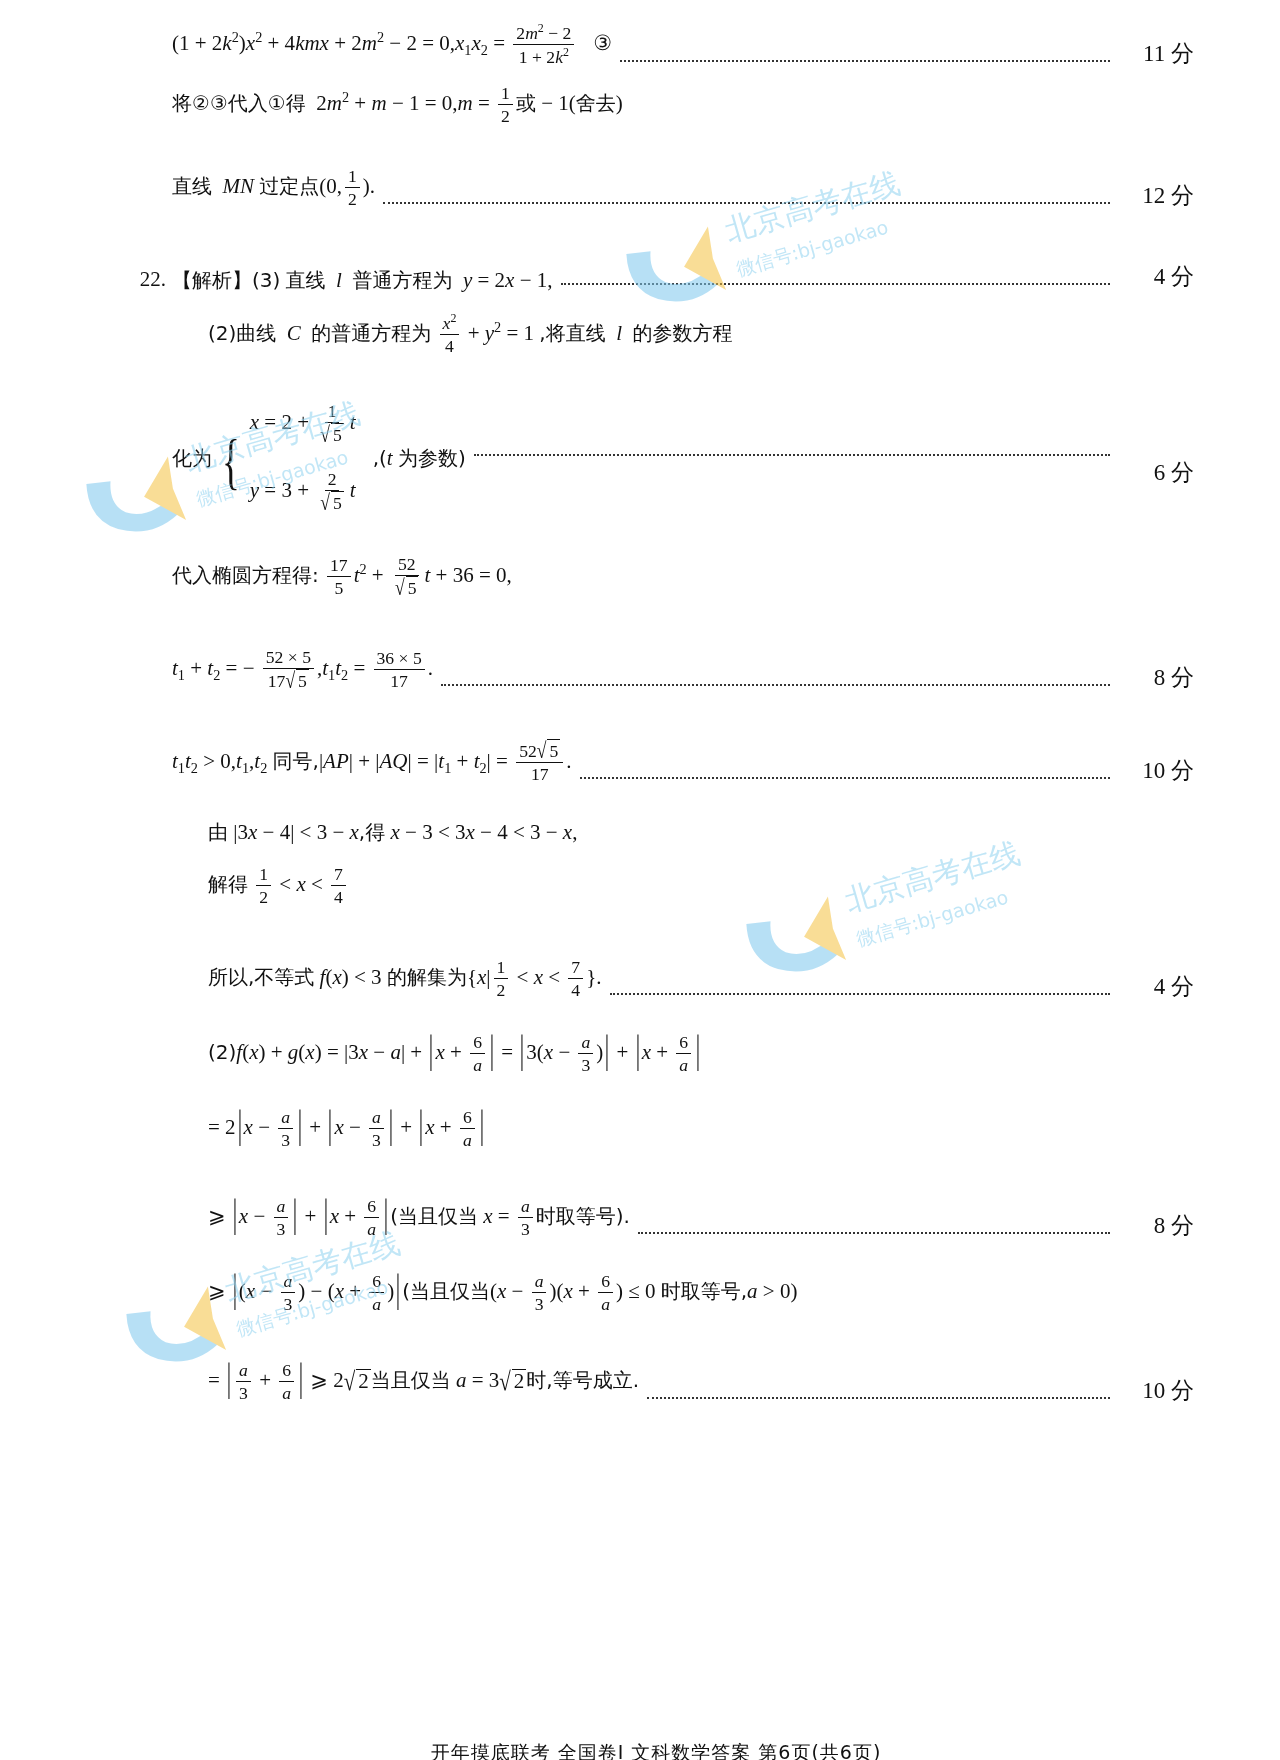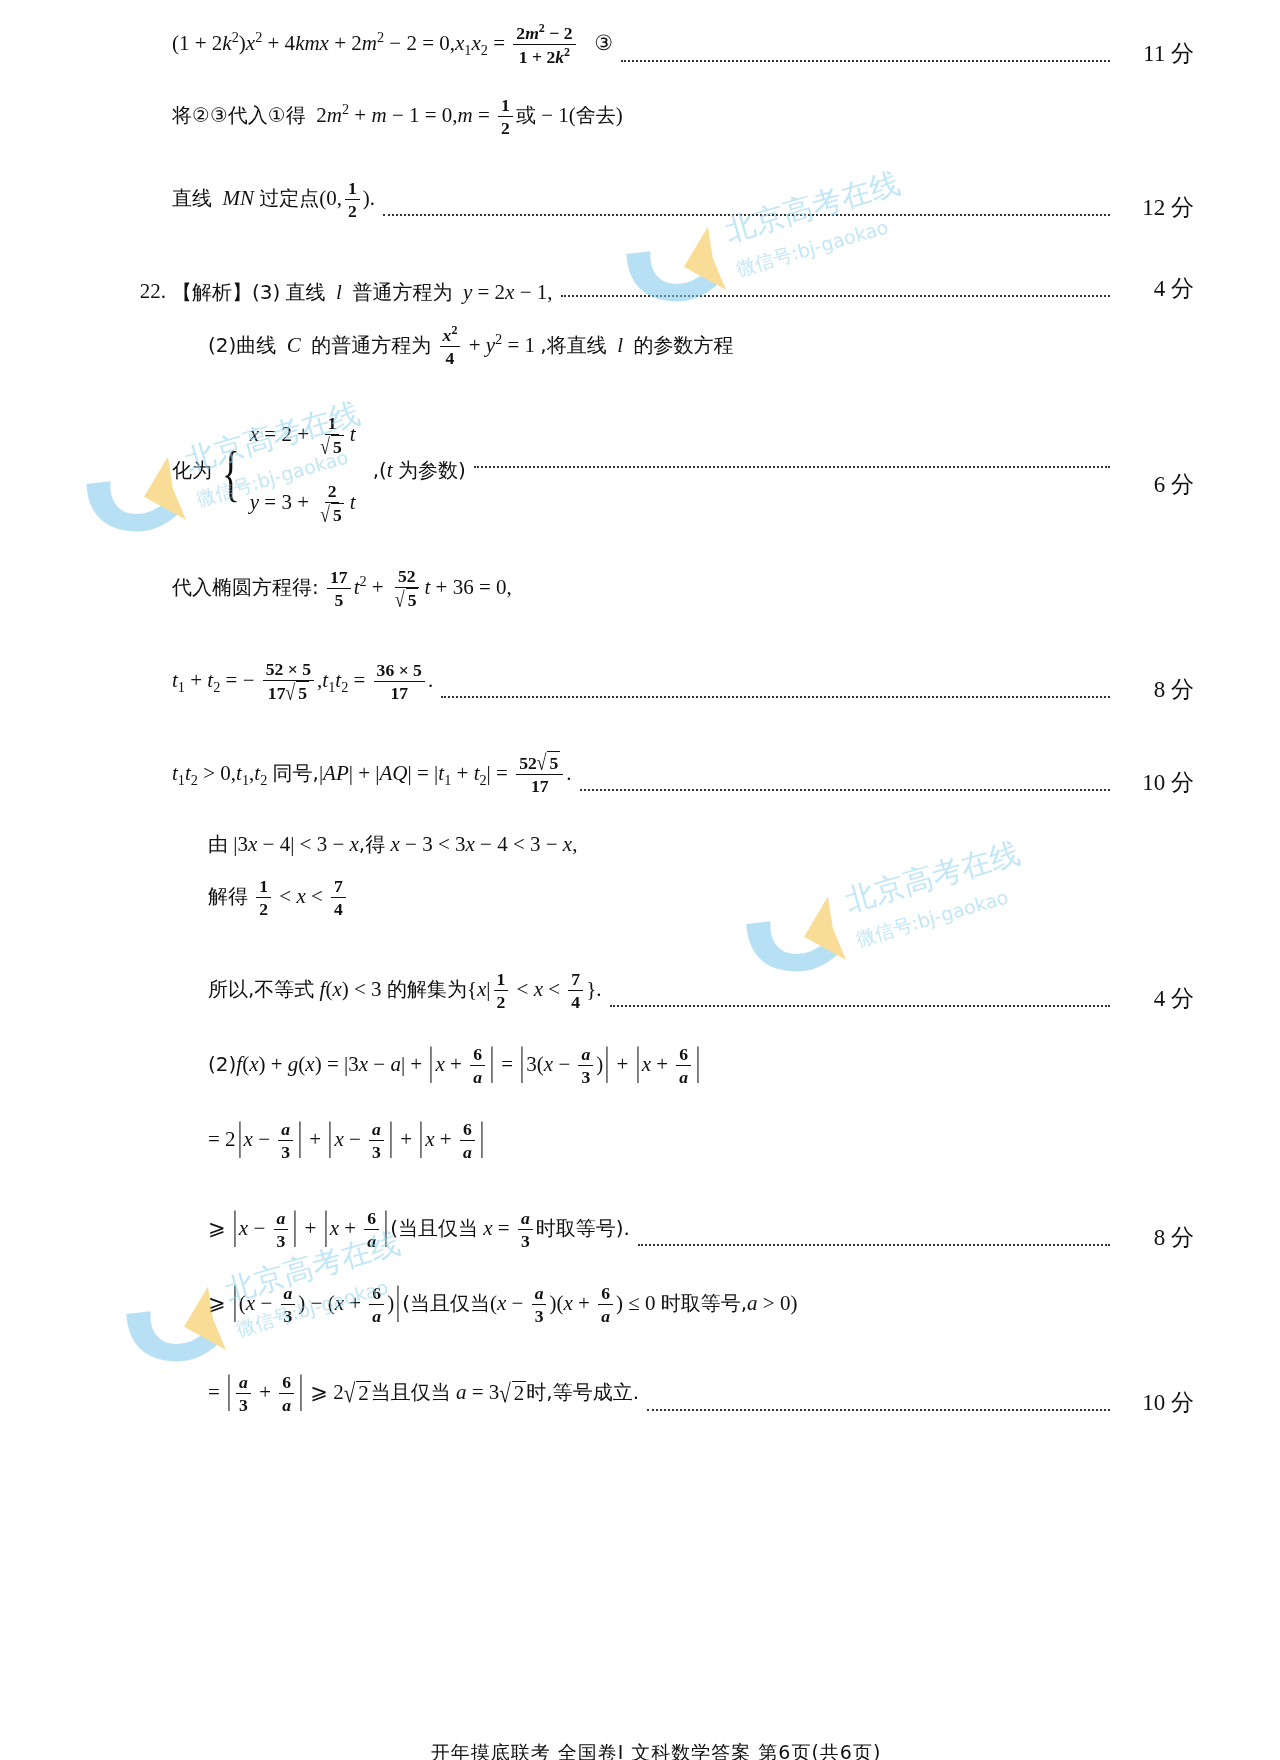--- a/index.html
+++ b/index.html
@@ -56,21 +56,20 @@
   
   .frac{
     display:inline-flex;
     flex-direction:column;
     align-items:center;
     vertical-align:middle;
     margin:0 3px;
     font-size:0.84em;
     position:relative;
     top:-1px;
-    font-weight:bold;
   }
   .frac .nu{padding:0 3px;border-bottom:1.4px solid #111;line-height:1.25;}
   .frac .de{padding:0 3px;line-height:1.25;}
   .it{font-style:italic;}
   .sup{font-size:0.68em;vertical-align:super;}
   .sub{font-size:0.68em;vertical-align:sub;}
   .sqrt{
     display:inline-block;
     border-top:1.3px solid #111;
     padding:0 2px 0 2px;
@@ -137,21 +136,21 @@
       <div class="mathline">
         (1&nbsp;+&nbsp;2<span class="it">k</span><span class="sup">2</span>)<span class="it">x</span><span class="sup">2</span>&nbsp;+&nbsp;4<span class="it">kmx</span>&nbsp;+&nbsp;2<span class="it">m</span><span class="sup">2</span>&nbsp;−&nbsp;2&nbsp;=&nbsp;0,<span class="it">x</span><span class="sub">1</span><span class="it">x</span><span class="sub">2</span>&nbsp;=&nbsp;<span class="frac">
             <span class="nu">2<span class="it">m</span><span class="sup">2</span>&nbsp;−&nbsp;2</span>
             <span class="de">1&nbsp;+&nbsp;2<span class="it">k</span><span class="sup">2</span></span>
           </span>&nbsp;&nbsp;&nbsp;③
       </div>
       <div class="dots"></div>
       <div class="score">11 分</div>
     </div>
 
-    <div class="line" style="margin-top:26px;">
+    <div class="line" style="margin-top:14px;">
       <div class="num"></div>
       <div class="mathline">
         <span class="cn">将②③代入①得</span>
         &nbsp;2<span class="it">m</span><span class="sup">2</span>&nbsp;+&nbsp;<span class="it">m</span>&nbsp;−&nbsp;1&nbsp;=&nbsp;0,<span class="it">m</span>&nbsp;=&nbsp;<span class="frac">
             <span class="nu">1</span>
             <span class="de">2</span>
           </span><span class="cn">或</span>&nbsp;−&nbsp;1(<span class="cn">舍去</span>)
       </div>
     </div>
 

